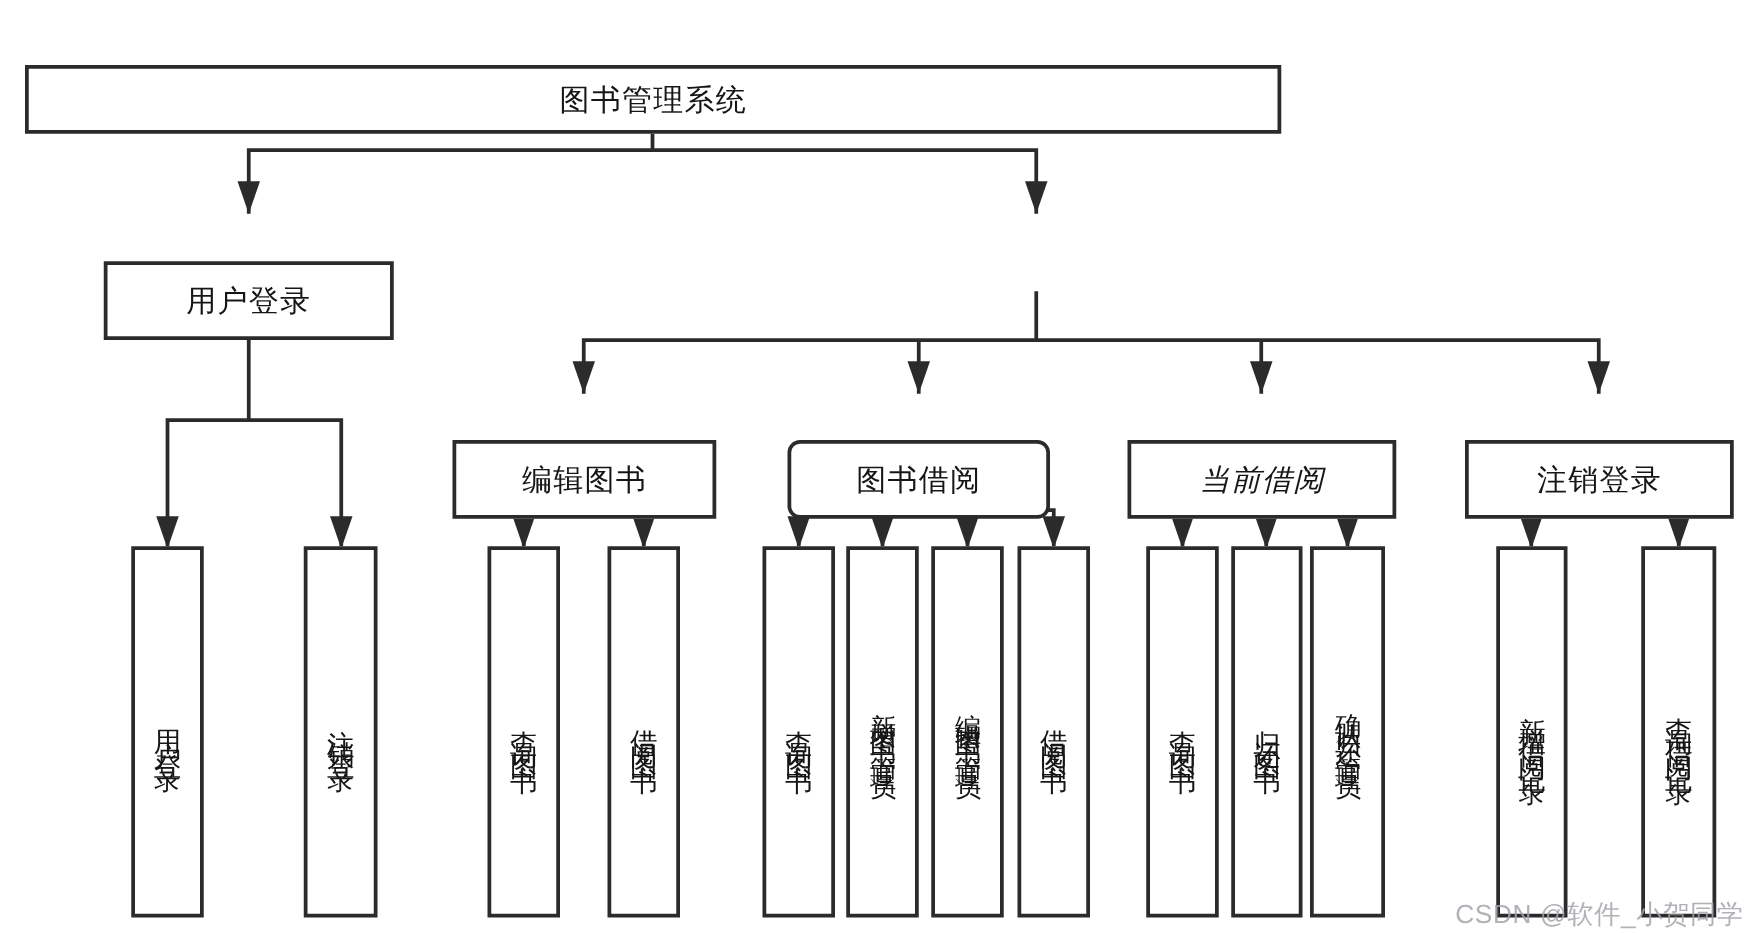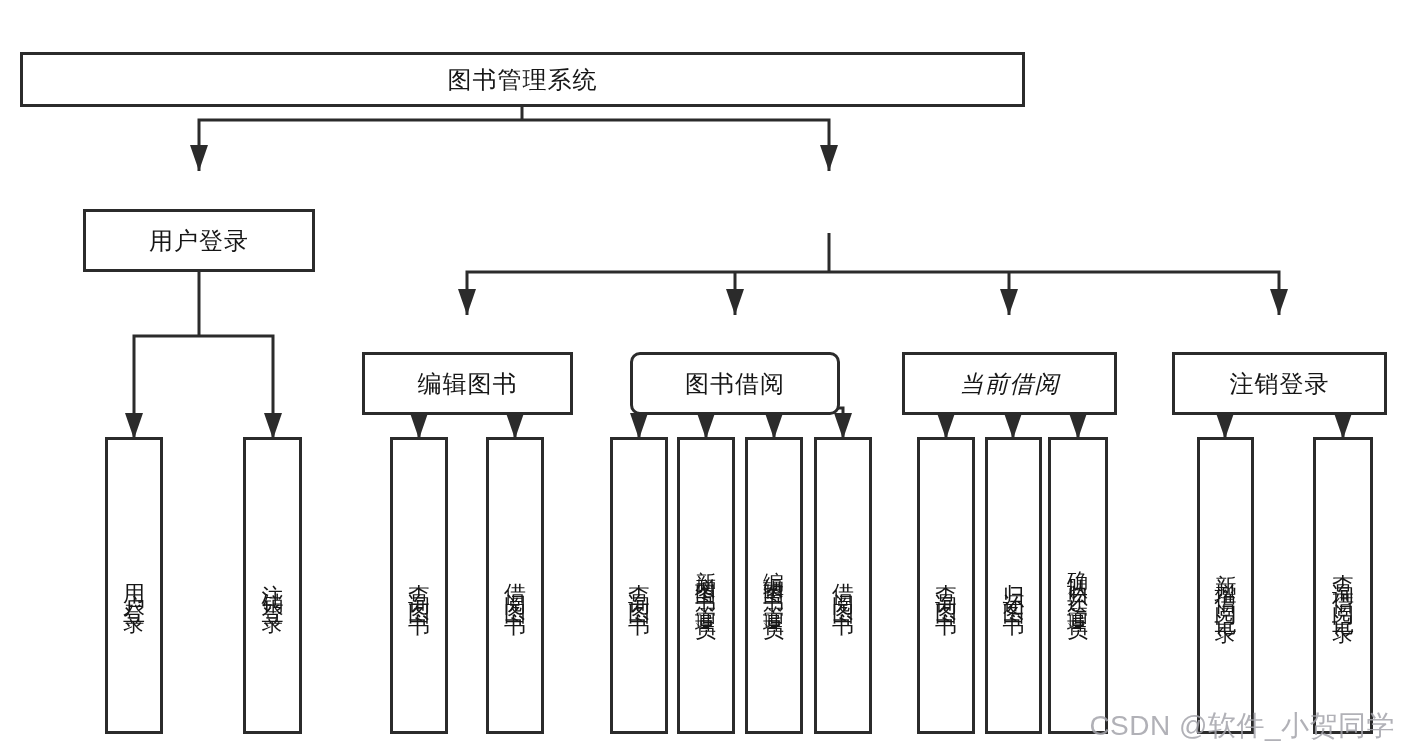--- a/index.html
+++ b/index.html
@@ -25,21 +25,21 @@
     text-orientation:mixed;
     font-size:22px;
     letter-spacing:10px;
     line-height:1.1;
     white-space:nowrap;
   }
   .vnode.tight .vtext{font-size:21px;letter-spacing:7px;}
   .watermark{
     position:absolute;
     right:10px;bottom:2px;
-    font-size:28px;
+    font-size:21px;
     color:rgba(163,163,170,0.85);
     white-space:nowrap;
     z-index:5;
     letter-spacing:0.5px;
   }
 </style>
 </head>
 <body>
 
 <div class="canvas">

